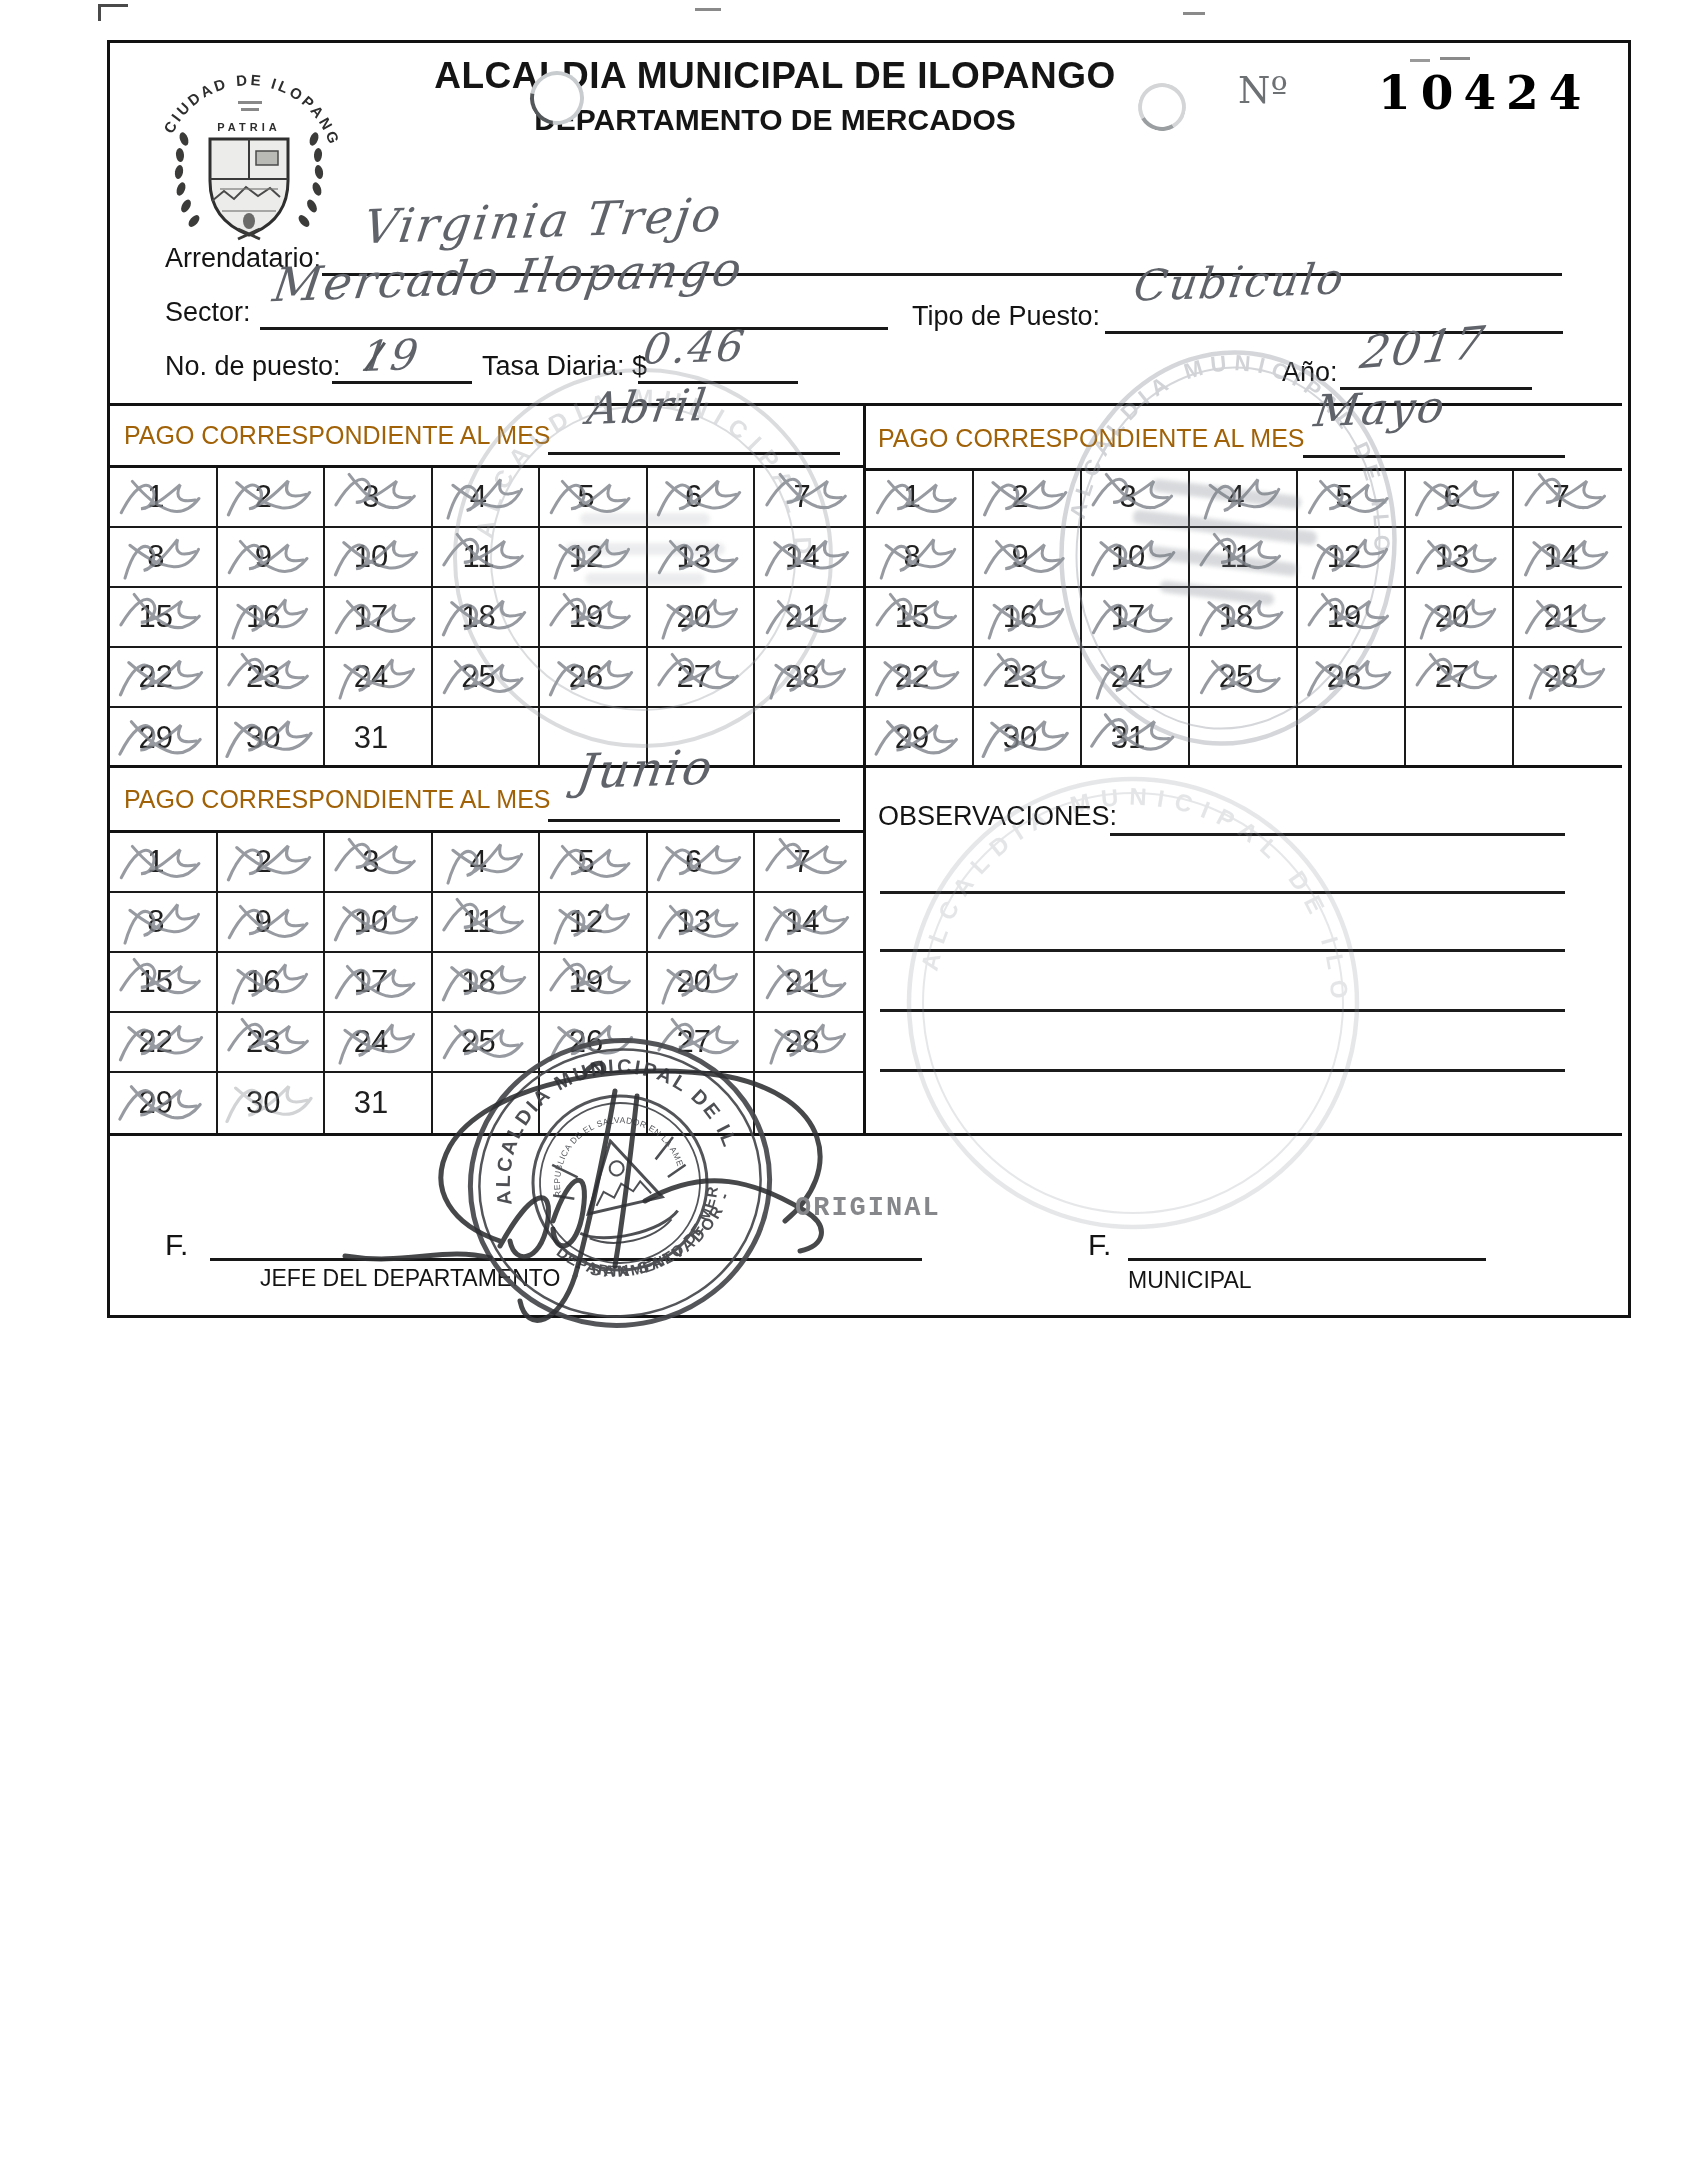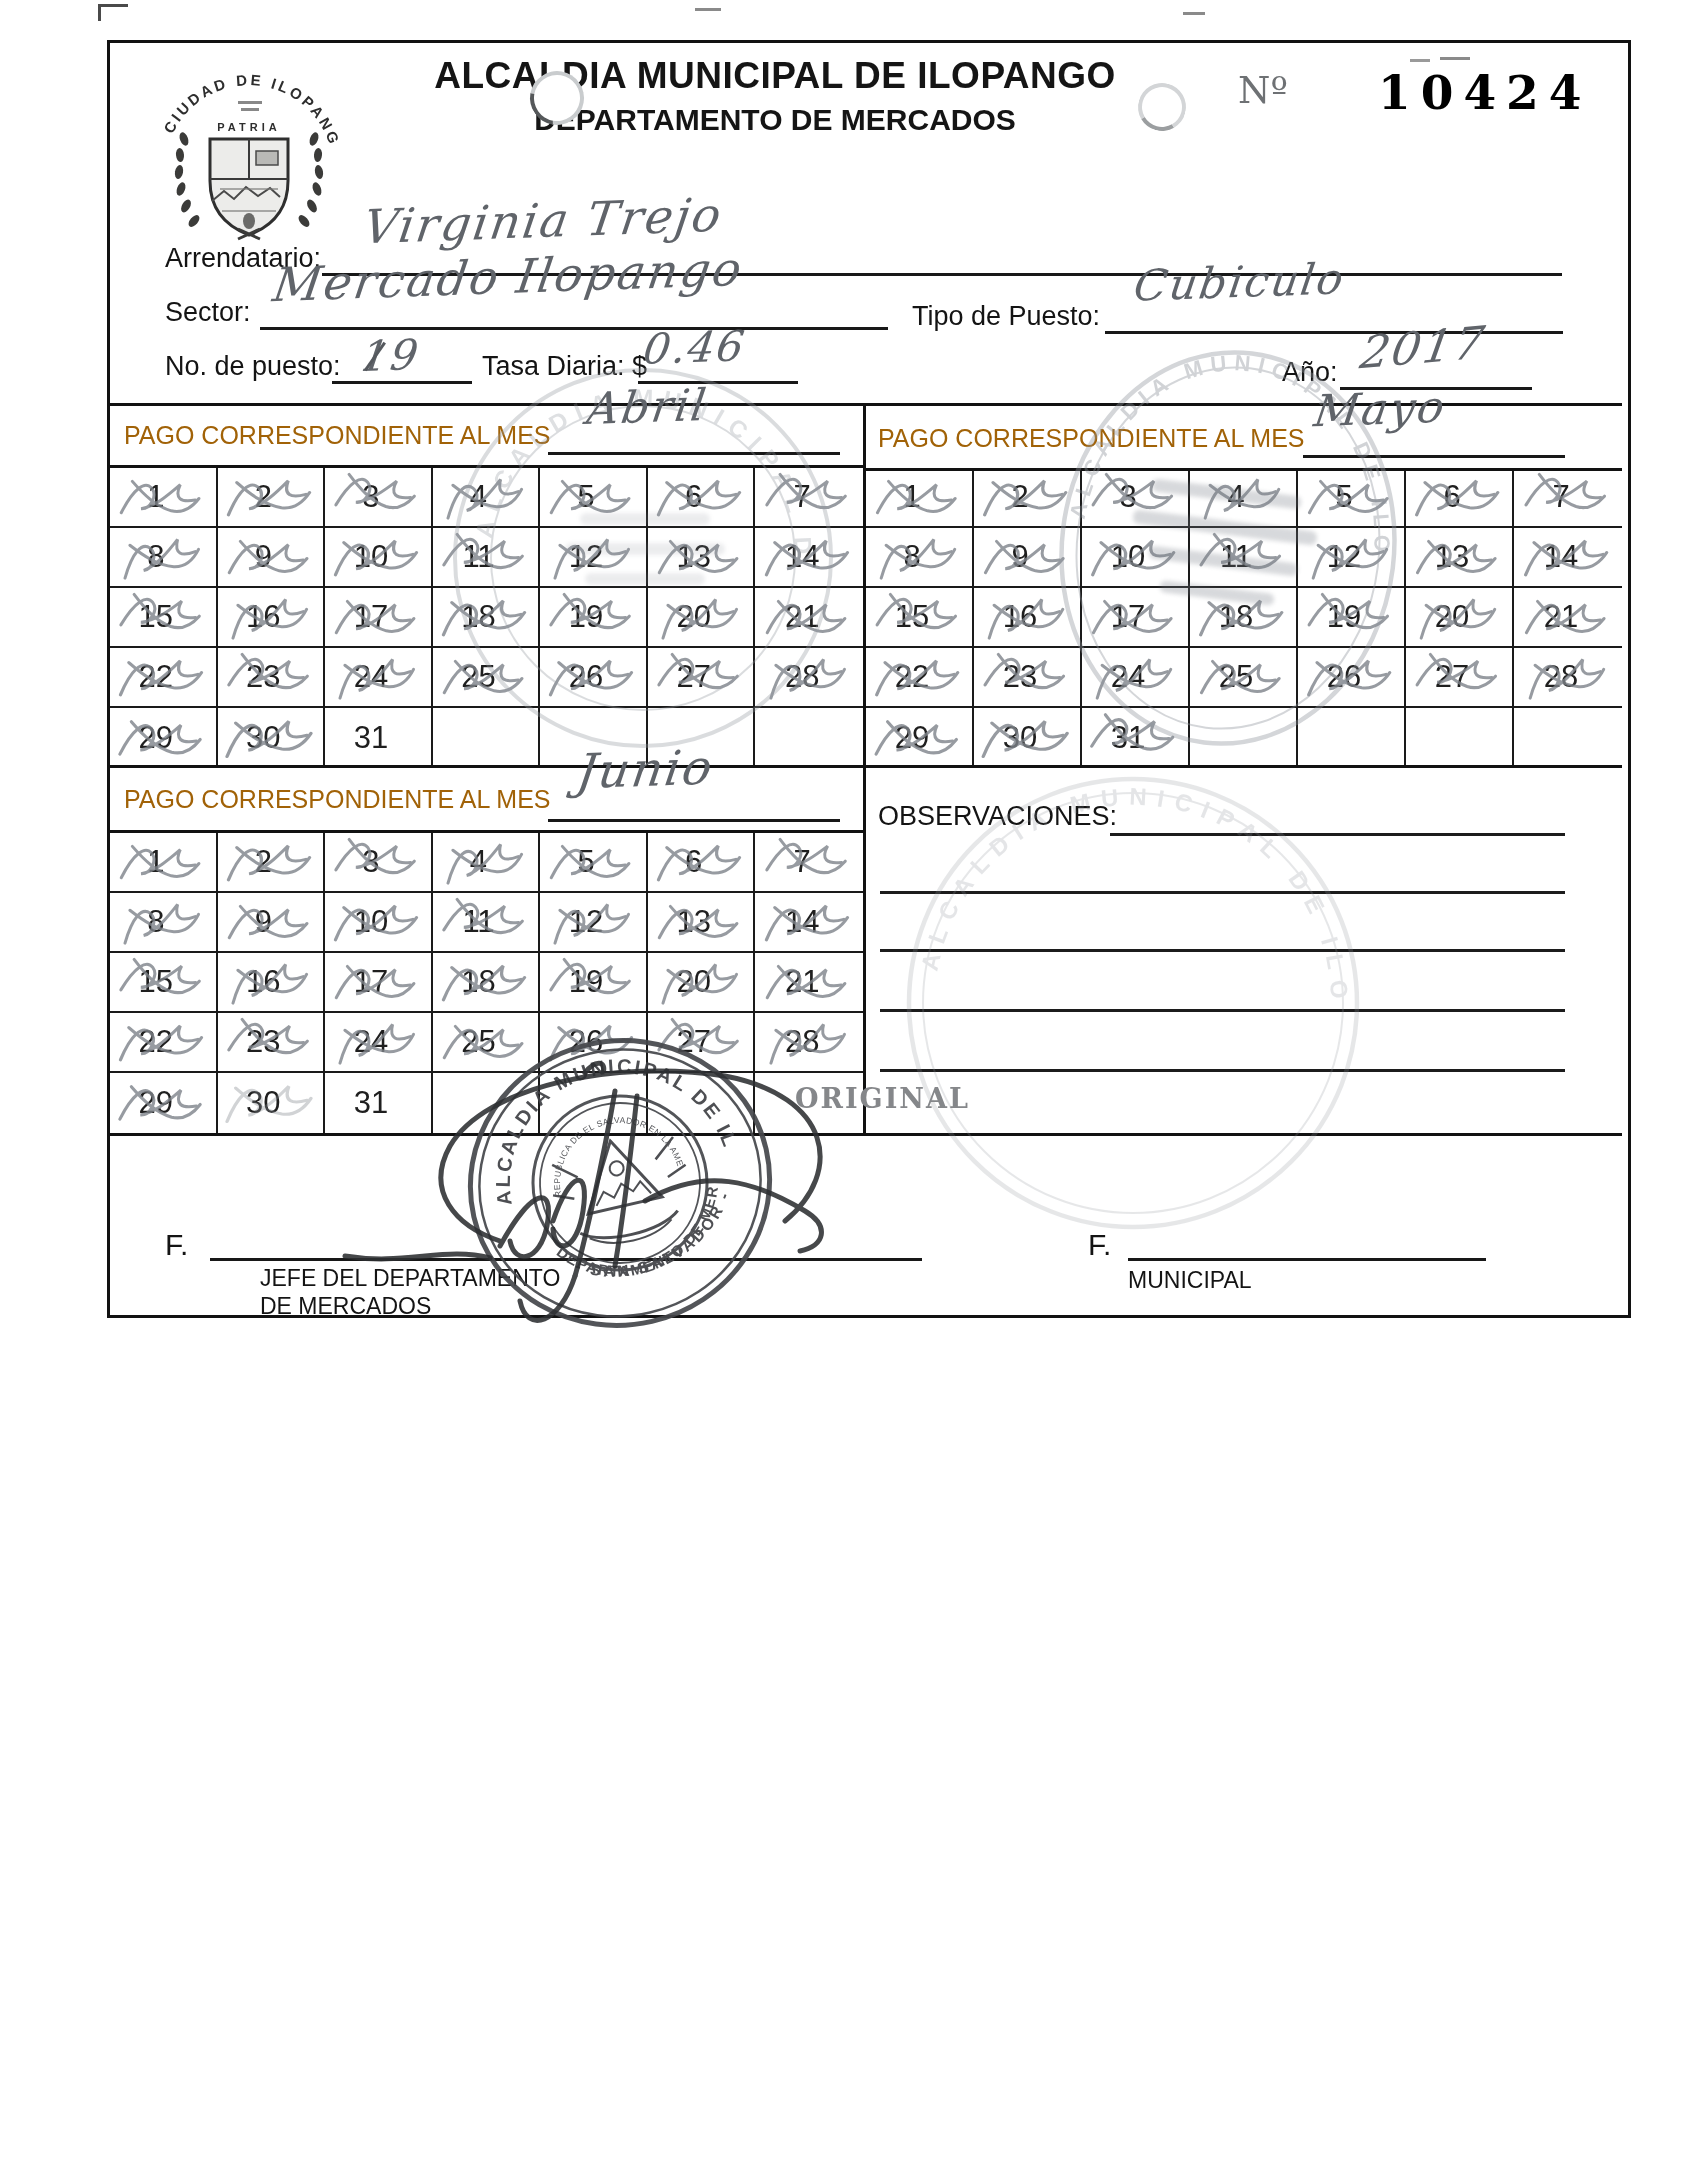--- a/index.html
+++ b/index.html
@@ -749,23 +749,22 @@
     <div class="abs obs-label" style="left:768px;top:758px;">OBSERVACIONES:</div>
     <div class="abs obs-line" style="left:1000px;top:790px;width:455px;"></div>
     <div class="abs obs-line" style="left:770px;top:848px;width:685px;"></div>
     <div class="abs obs-line" style="left:770px;top:906px;width:685px;"></div>
     <div class="abs obs-line" style="left:770px;top:966px;width:685px;"></div>
     <div class="abs obs-line" style="left:770px;top:1026px;width:685px;"></div>
 
     <div class="abs f-label" style="left:55px;top:1185px;">F.</div>
     <div class="abs fline" style="left:100px;top:1215px;width:712px;"></div>
     <div class="abs role" style="left:150px;top:1222px;width:560px;">JEFE DEL DEPARTAMENTO</div>
-    <div class="abs role" style="left:150px;top:1250px;width:560px;">DE MERCADOS</div>
-
-    <div class="abs original" style="left:685px;top:1040px;">ORIGINAL</div>
+
+    <div class="abs original" style="left:685px;top:1150px;font-family:Liberation Mono, monospace;">ORIGINAL</div>
 
     <div class="abs f-label" style="left:978px;top:1185px;">F.</div>
     <div class="abs fline" style="left:1018px;top:1215px;width:358px;"></div>
     <div class="abs role" style="left:1018px;top:1224px;width:358px;">MUNICIPAL</div>
 
     <svg class="abs z2" style="left:0;top:0;pointer-events:none;" width="1512" height="1266" viewBox="0 0 1512 1266">
       <defs>
         <path id="fa1" d="M381,515 A 152 152 0 0 1 685,515"></path>
         <path id="fa2" d="M972,505 A 146 178 0 0 1 1264,505"></path>
         <path id="fa3" d="M825,960 A 198 198 0 0 1 1221,960"></path>

